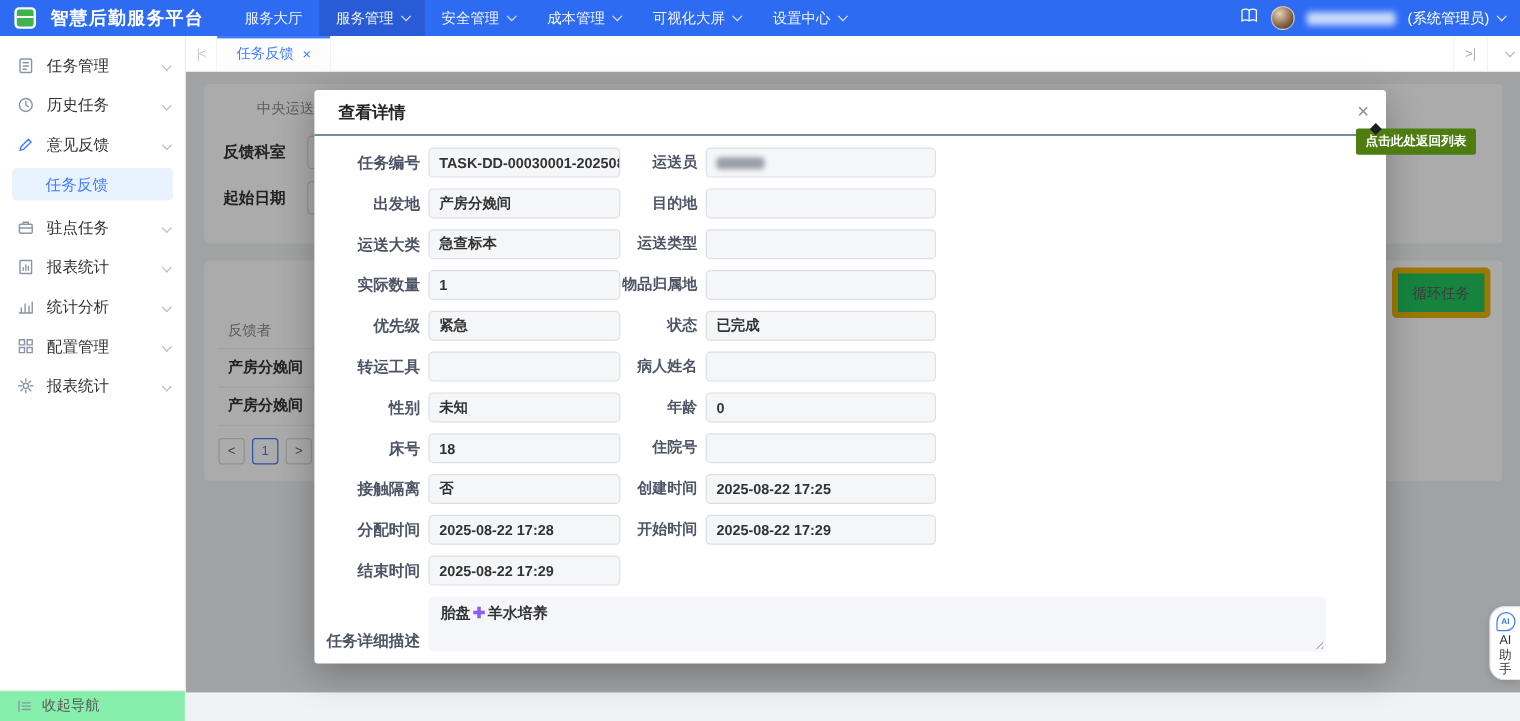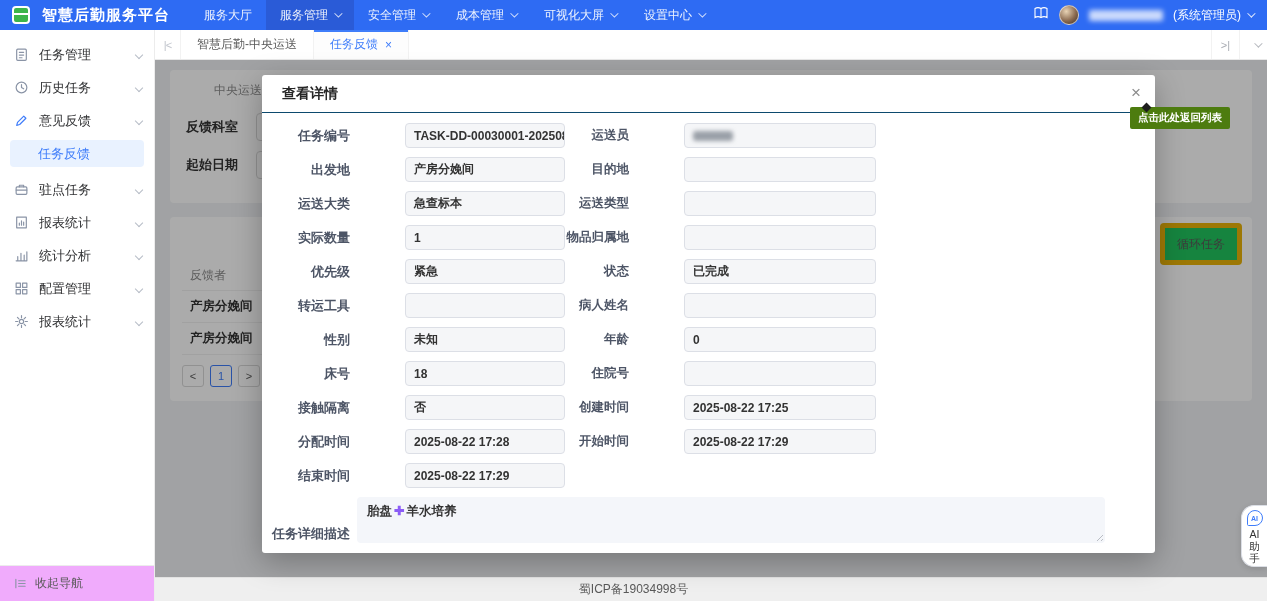--- a/index.html
+++ b/index.html
@@ -21,21 +21,21 @@
   .role { font-size:12px; white-space:nowrap; display:flex; align-items:center; }
 
   
   .sidebar { position:absolute; top:30px; left:0; width:155px; bottom:24px; background:#fff; border-right:1px solid #ececec; z-index:40; padding-top:8px; }
   .side-item { height:33px; display:flex; align-items:center; padding:0 12px 0 14px; font-size:13px; color:#303133; cursor:pointer; }
   .side-item .icn { width:15px; height:15px; margin-right:10px; color:#8a94a6; flex:0 0 auto; }
   .side-item .icn svg { width:15px; height:15px; stroke:currentColor; fill:none; stroke-width:1.1; stroke-linecap:round; stroke-linejoin:round; }
   .side-item.act .icn { color:#3f7dfa; }
   .side-item .chv2 { margin-left:auto; width:6px; height:6px; border-right:1.3px solid #b6bcc6; border-bottom:1.3px solid #b6bcc6; transform:rotate(45deg); }
   .side-sub { margin:3px 10px 6px 10px; height:27px; border-radius:4px; background:#e9f2ff; color:#3f7dfa; font-size:13px; display:flex; align-items:center; padding-left:28px; cursor:pointer; }
-  .side-footer { position:absolute; left:0; bottom:0; width:155px; height:36px; background:#f0abfc; border-top:1px solid #ececec; border-right:1px solid #ececec; display:flex; align-items:center; gap:8px; padding-left:14px; font-size:12px; color:#595959; z-index:46; cursor:pointer; }
+  .side-footer { position:absolute; left:0; bottom:0; width:155px; height:26px; background:#86efac; border-top:1px solid #ececec; border-right:1px solid #ececec; display:flex; align-items:center; gap:8px; padding-left:14px; font-size:12px; color:#595959; z-index:46; cursor:pointer; }
   .side-footer svg { width:13px; height:13px; stroke:#8a94a6; fill:none; stroke-width:1.2; stroke-linecap:round; }
 
   
   .tabbar { position:absolute; top:30px; left:155px; right:0; height:30px; background:#fff; border-bottom:1px solid #e8e8e8; display:flex; align-items:stretch; z-index:30; }
   .tab-scroll { width:26px; display:flex; align-items:center; justify-content:center; color:#c0c4cc; font-size:11px; border-right:1px solid #f2f2f2; letter-spacing:-1px; cursor:pointer; }
   .tab { padding:0 16px; display:flex; align-items:center; font-size:12px; color:#595959; position:relative; border-right:1px solid #f2f2f2; cursor:pointer; white-space:nowrap; }
   .tab.active { color:#3f7dfa; background:#fdfdfd; }
   .tab.active::before { content:''; position:absolute; top:0; left:0; right:0; height:2px; background:#3f7dfa; }
   .tab .tclose { margin-left:7px; font-size:12px; line-height:1; }
   .tab-right { margin-left:auto; display:flex; }
@@ -62,21 +62,21 @@
   .pjump { font-size:12px; color:#8c8c8c; width:14px; overflow:hidden; white-space:nowrap; }
 
   .overlay { position:absolute; top:60px; left:155px; right:0; bottom:24px; background:rgba(0,0,0,.33); z-index:20; }
 
   
   .modal { position:absolute; left:262px; top:75px; width:893px; height:478px; background:#fff; border-radius:3px; box-shadow:0 8px 30px rgba(0,0,0,.28); z-index:60; }
   .m-head { height:38px; display:flex; align-items:center; padding:0 20px; border-bottom:1px solid #0c4a6e; font-size:14px; font-weight:bold; color:#262626; }
   .m-close { position:absolute; top:9px; right:14px; font-size:17px; line-height:1; color:#8c8c8c; cursor:pointer; }
   .m-body { padding:10px 0 0 0; }
   .frow { display:flex; margin-bottom:9px; }
-  .fcell { display:flex; align-items:center;gap:48px; }
+  .fcell { display:flex; align-items:center; }
   .flabel { font-size:13px; font-weight:600; color:#4d5566; text-align:right; white-space:nowrap; }
   .fcell.l .flabel { width:88px; }
   .fcell.r .flabel { width:64px; font-size:12.5px; }
   .finput { margin-left:7px; height:25px; border:1px solid #dcdfe6; background:#f5f6f8; border-radius:4px; display:flex; align-items:center; padding:0 8px; font-size:12px; font-weight:bold; color:#333; overflow:hidden; white-space:nowrap; }
   .fcell.l .finput { width:160px; }
   .fcell.r .finput { width:192px; }
   .blur-chip { width:40px; height:10px; border-radius:3px; background:#9aa0a8; filter:blur(2px); }
   .desc-row { display:flex; align-items:flex-end; }
   .desc-row .flabel { width:88px; padding-top:5px; }
   .desc-box { margin-left:7px; width:748px; height:46px; background:#f4f6fa; border-radius:4px; padding:6px 10px; font-size:12.5px; font-weight:bold; color:#333; position:relative; }
@@ -214,23 +214,20 @@
   <div class="side-footer">
     <svg viewBox="0 0 14 14">
         <path d="M2 2.5v9M5 4h7M5 7h7M5 10h7"></path>
       </svg>
     <span>收起导航</span>
   </div>
 
   <div class="tabbar">
     <div class="tab-scroll">|&lt;</div>
     <div id="tabs" style="display:flex;">
-        <div class="tab">
-          <span>智慧后勤-中央运送</span>
-        </div>
         <div class="tab active">
           <span>任务反馈</span>
           <span class="tclose">×</span>
         </div>
       </div>
     <div class="tab-right">
       <div class="tab-rbtn">&gt;|</div>
       <div class="tab-rbtn">
           <span class="chv" style="color:#a8abb2;"></span>
         </div>
@@ -408,17 +405,14 @@
 
   <div class="ai-widget">
     <span class="ai-ic">AI</span>
     <span id="ai-lines" style="display:flex;flex-direction:column;align-items:center;">
         <span class="ai-line">AI</span>
         <span class="ai-line">助</span>
         <span class="ai-line">手</span>
       </span>
   </div>
 
-  <div class="footer">
-    <span>蜀ICP备19034998号</span>
-  </div>
 
 </div>
 
 </body></html>

